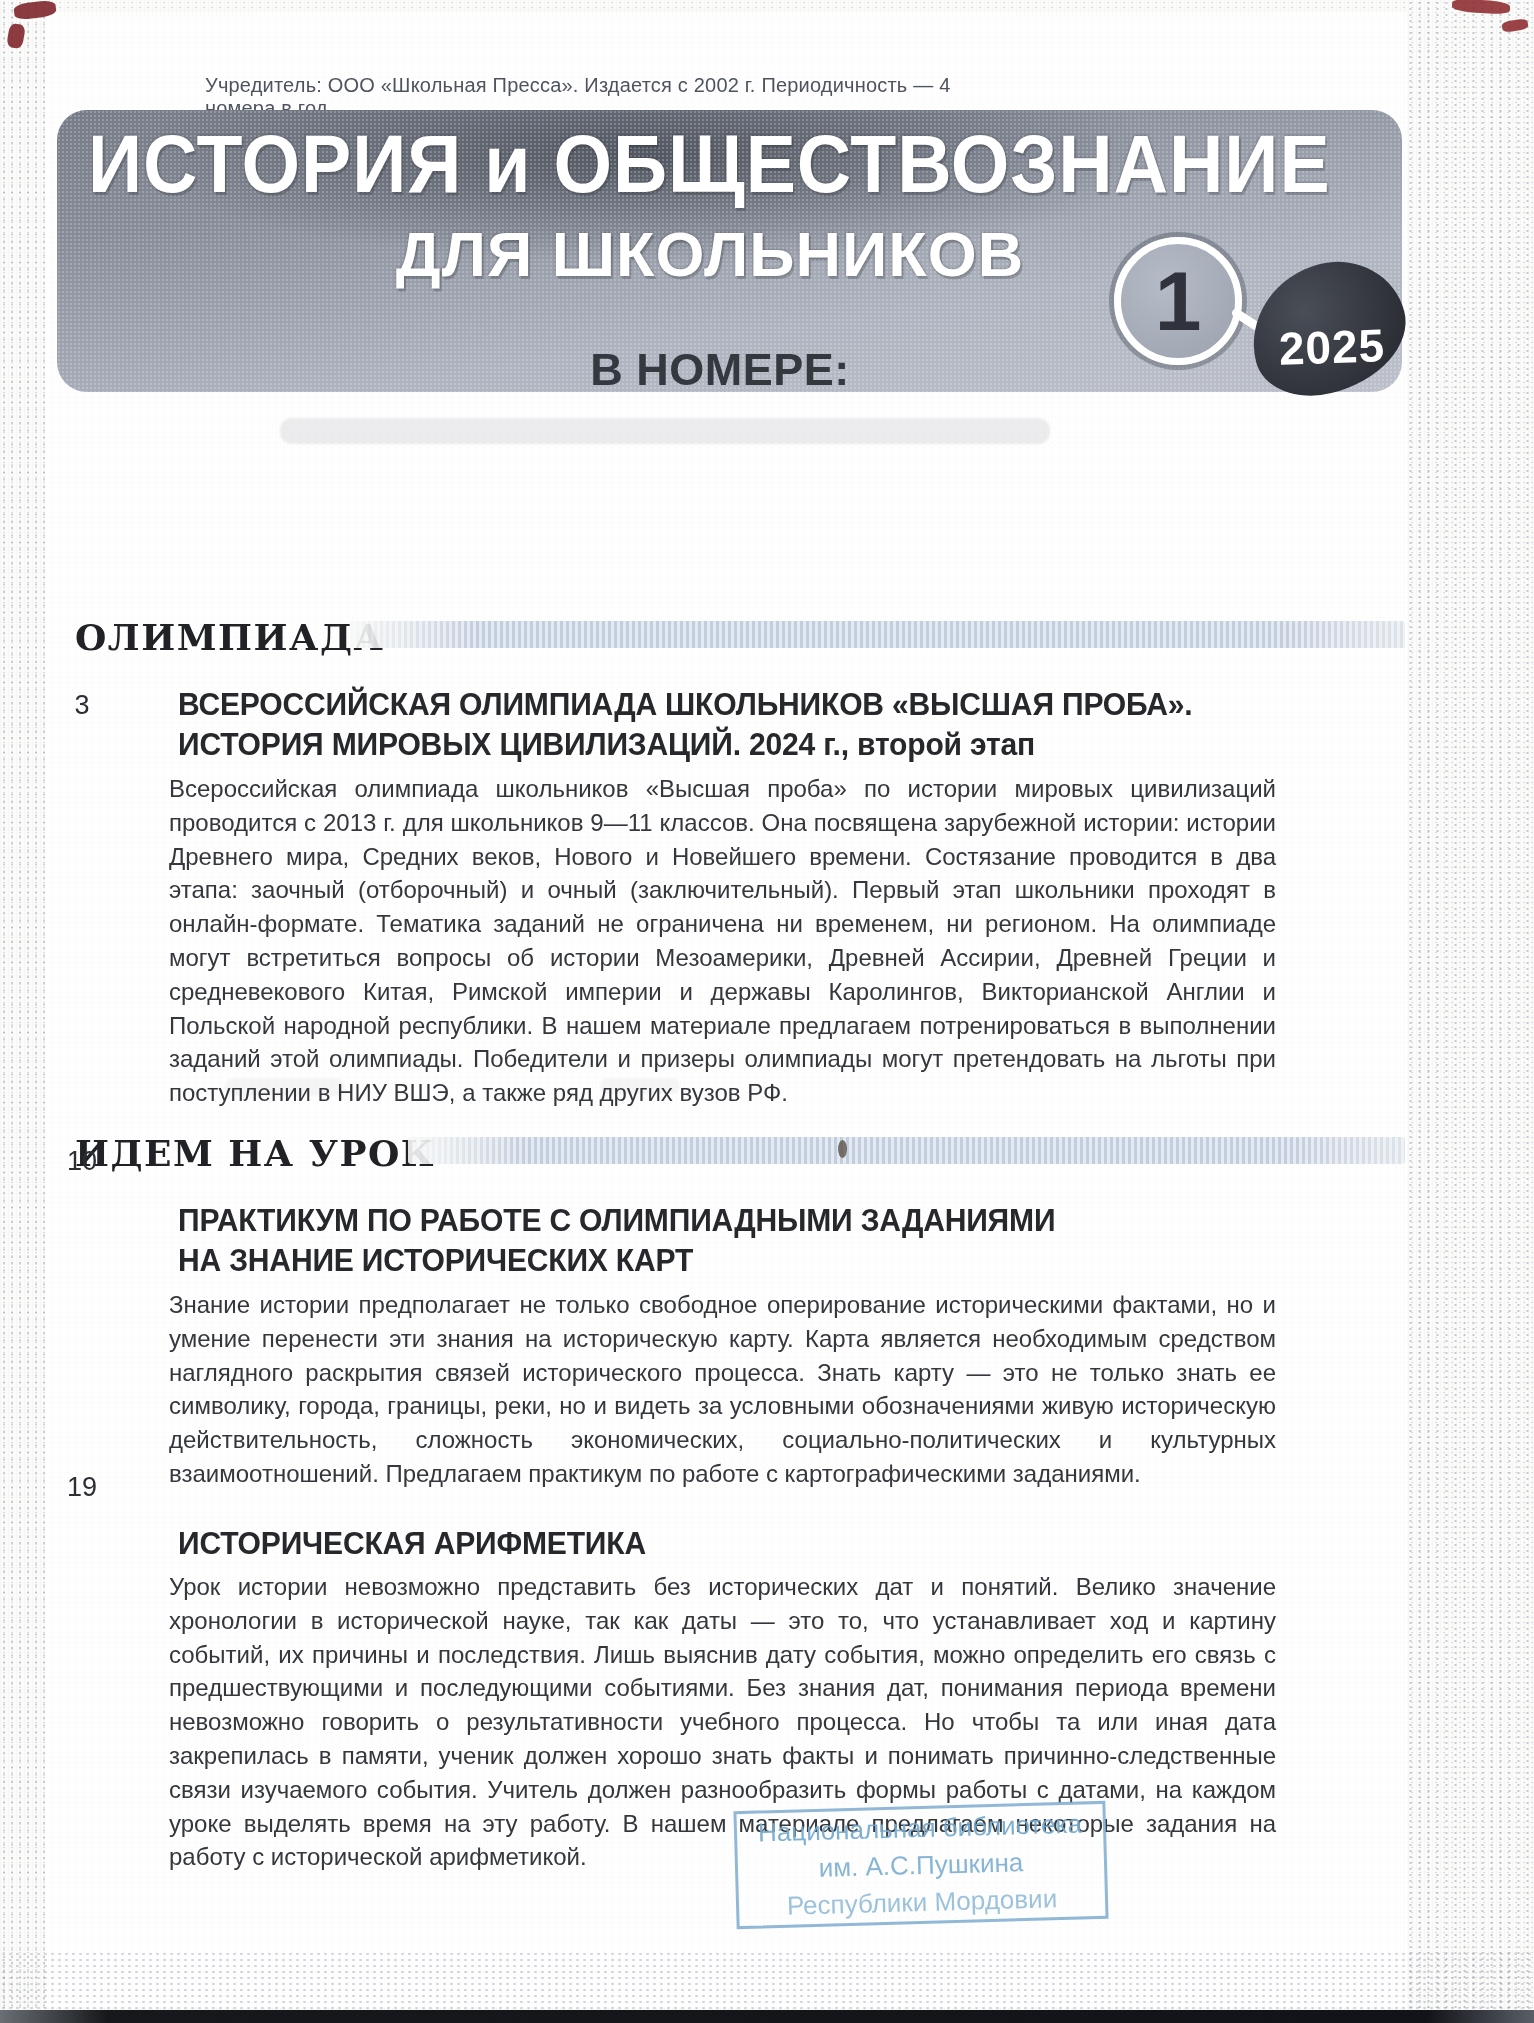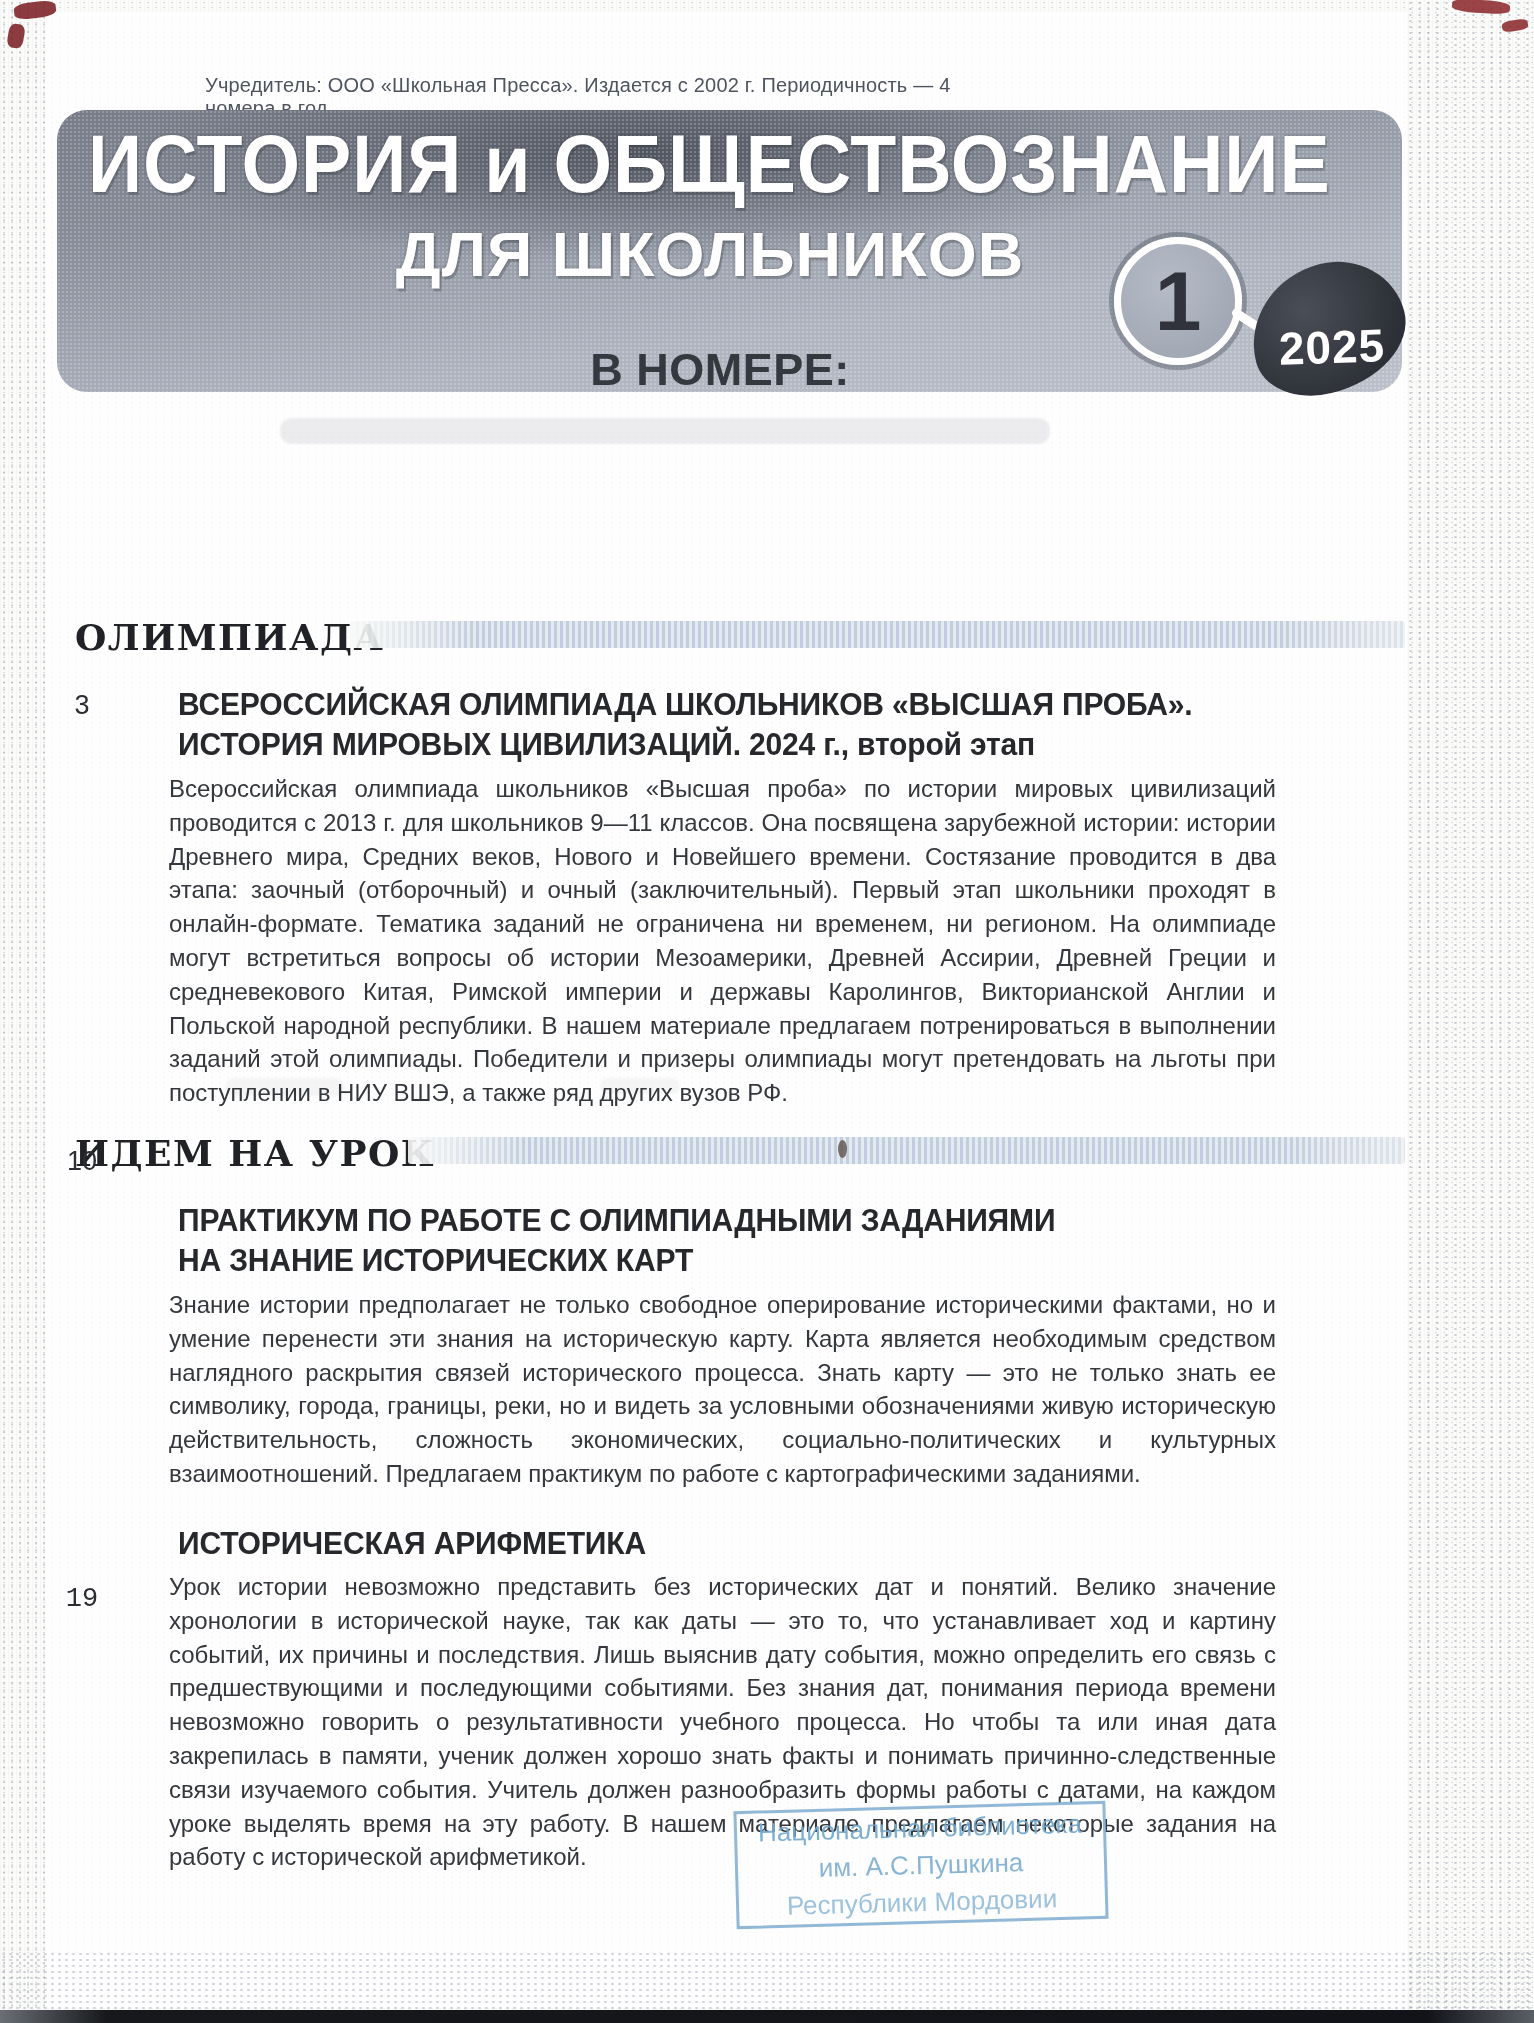--- a/index.html
+++ b/index.html
@@ -151,21 +151,21 @@
   <div class="sec-bar" style="left:408px;top:1137px;width:997px;"></div>
   <div class="bar-speck" style="left:838px;top:1140px;"></div>
 
   <div class="pg-num" style="top:1146px;">10</div>
   <div class="art-title" style="top:1201px;">
     <div>ПРАКТИКУМ ПО РАБОТЕ С ОЛИМПИАДНЫМИ ЗАДАНИЯМИ</div>
     <div>НА ЗНАНИЕ ИСТОРИЧЕСКИХ КАРТ</div>
   </div>
   <div class="art-body" style="top:1288px;">Знание истории предполагает не только свободное оперирование историческими фактами, но и умение перенести эти знания на историческую карту. Карта является необходимым средством наглядного раскрытия связей исторического процесса. Знать карту — это не только знать ее символику, города, границы, реки, но и видеть за условными обозначениями живую историческую действительность, сложность экономических, социально-политических и культурных взаимоотношений. Предлагаем практикум по работе с картографическими заданиями.</div>
 
-  <div class="pg-num" style="top:1584px;font-family:Liberation Mono, monospace;">19</div>
+  <div class="pg-num" style="top:1472px;">19</div>
   <div class="art-title" style="top:1524px;">
     <div>ИСТОРИЧЕСКАЯ АРИФМЕТИКА</div>
   </div>
   <div class="art-body" style="top:1570px;">Урок истории невозможно представить без исторических дат и понятий. Велико значение хронологии в исторической науке, так как даты — это то, что устанавливает ход и картину событий, их причины и последствия. Лишь выяснив дату события, можно определить его связь с предшествующими и последующими событиями. Без знания дат, понимания периода времени невозможно говорить о результативности учебного процесса. Но чтобы та или иная дата закрепилась в памяти, ученик должен хорошо знать факты и понимать причинно-следственные связи изучаемого события. Учитель должен разнообразить формы работы с датами, на каждом уроке выделять время на эту работу. В нашем материале предлагаем некоторые задания на работу с исторической арифметикой.</div>
 
   <div class="stamp">
     <div class="l1">Национальная библиотека</div>
     <div class="l2">им. А.С.Пушкина</div>
     <div class="l3">Республики Мордовии</div>
   </div>

